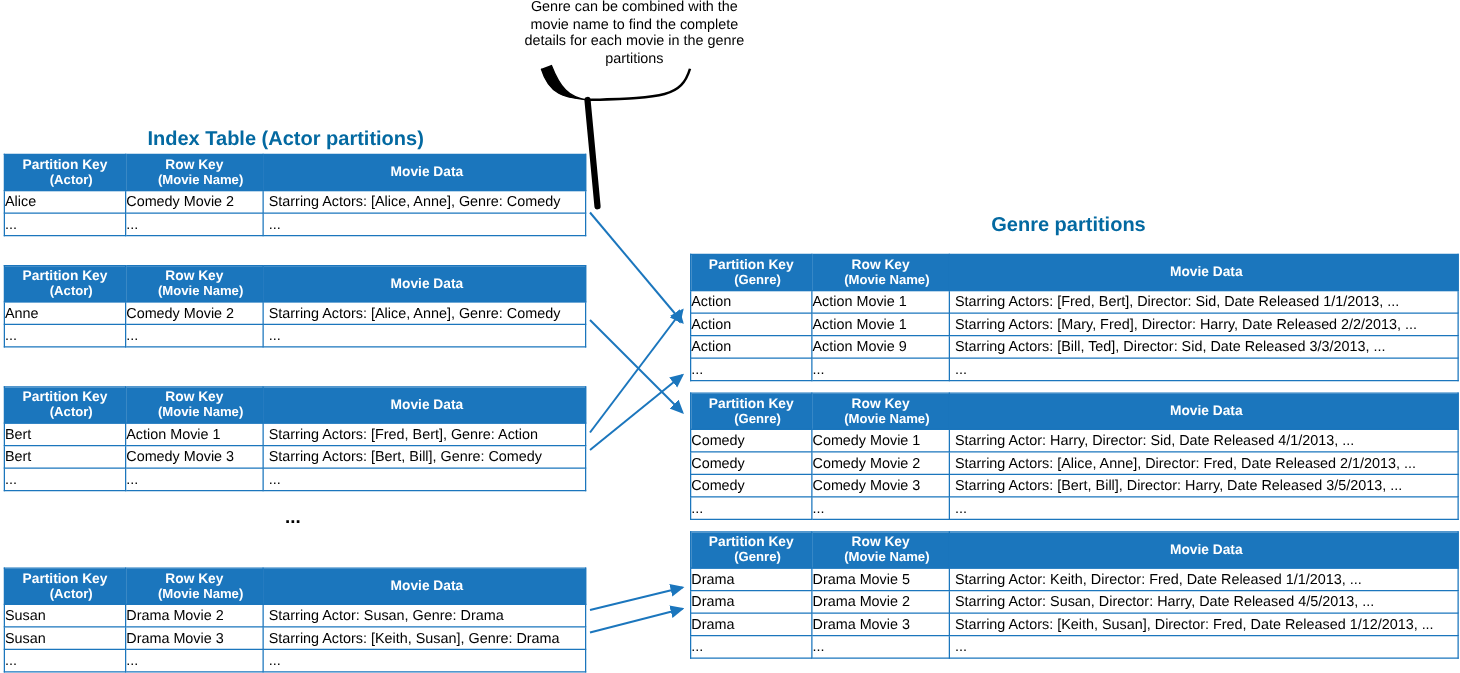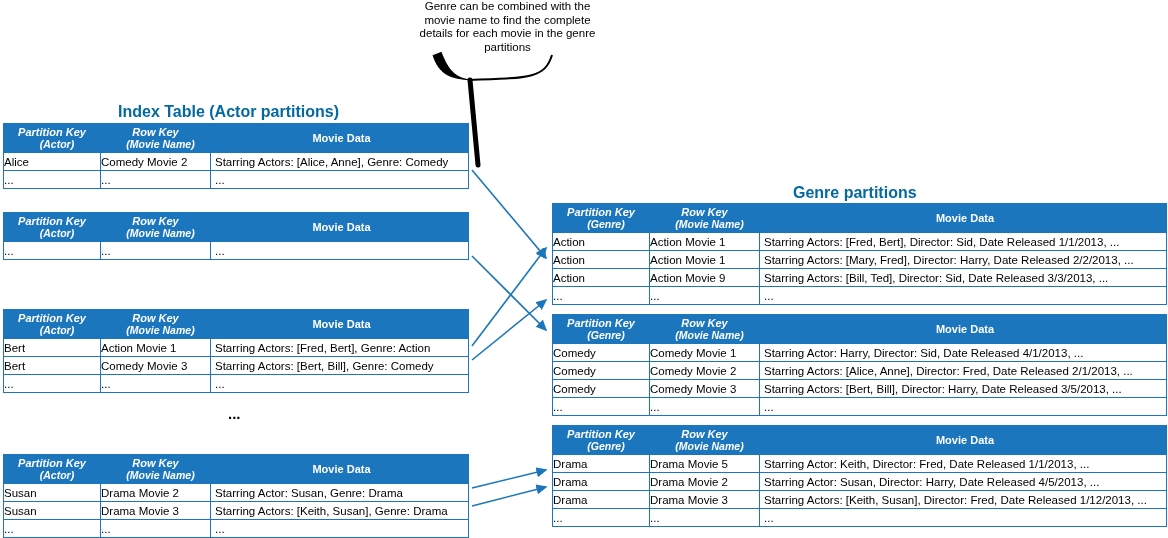--- a/index.html
+++ b/index.html
@@ -38,21 +38,21 @@
     color: #000;
   }
   .section-title {
     position: absolute;
     font-size: 16px;
     font-weight: bold;
     color: #0369a1;
     white-space: nowrap;
   }
   #title-index { left: 118px; top: 103px; }
-  #title-genre { left: 793px; top: 184px; text-align: right; }
+  #title-genre { left: 793px; top: 172px; text-align: right; }
 
   .tbl {
     position: absolute;
     border-collapse: collapse;
     table-layout: fixed;
     font-size: 11.5px;
     background: #fff;
   }
   .tbl th, .tbl td {
     border: 1px solid #1b76bd;
@@ -63,21 +63,21 @@
     background: #1b76bd;
     color: #ffffff;
     font-weight: bold;
     font-size: 11px;
     height: 28px;
     vertical-align: middle;
     padding-left: 4px;
     text-align: center;
     line-height: 12px;
   }
-  .tbl thead th.ctr { text-align: center; padding-left: 0; font-style: italic; }
+  .tbl thead th.ctr { text-align: center; padding-left: 0; }
   .tbl tbody td {
     color: #000;
     background: #fff;
     padding-left: 4px;
     vertical-align: middle;
   }
   .tbl tbody td.ctr { padding-left: 0; }
   .sub { font-weight: bold; display: block; font-size: 10.5px; padding-left: 10px; }
 
   
@@ -191,20 +191,25 @@
           <span>Row Key</span>
           <span class="sub">(Movie Name)</span>
         </th>
         <th>
           <span>Movie Data</span>
         </th>
       </tr>
     </thead>
     <tbody>
       <tr>
+        <td class="ctr">Anne</td>
+        <td class="ctr">Comedy Movie 2</td>
+        <td>Starring Actors: [Alice, Anne], Genre: Comedy</td>
+      </tr>
+      <tr>
         <td class="ctr">...</td>
         <td class="ctr">...</td>
         <td>...</td>
       </tr>
     </tbody>
   </table>
 
   <table class="tbl idx" id="idx2">
     <colgroup>
         <col class="c1">

